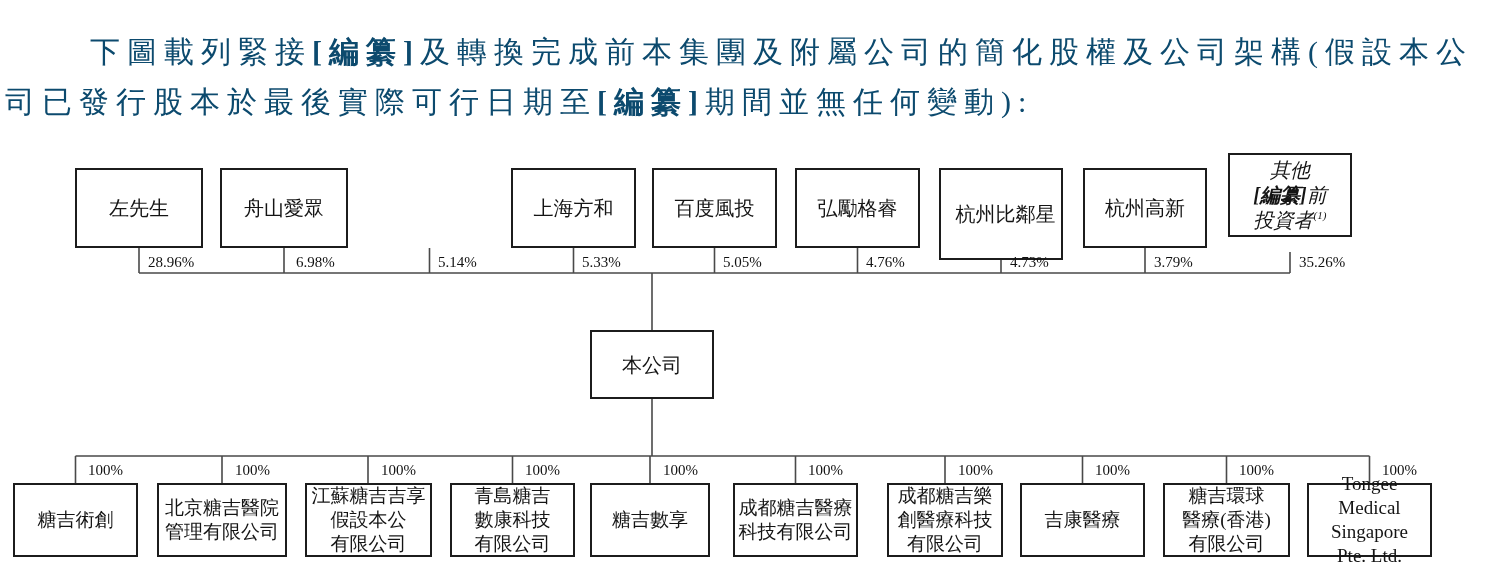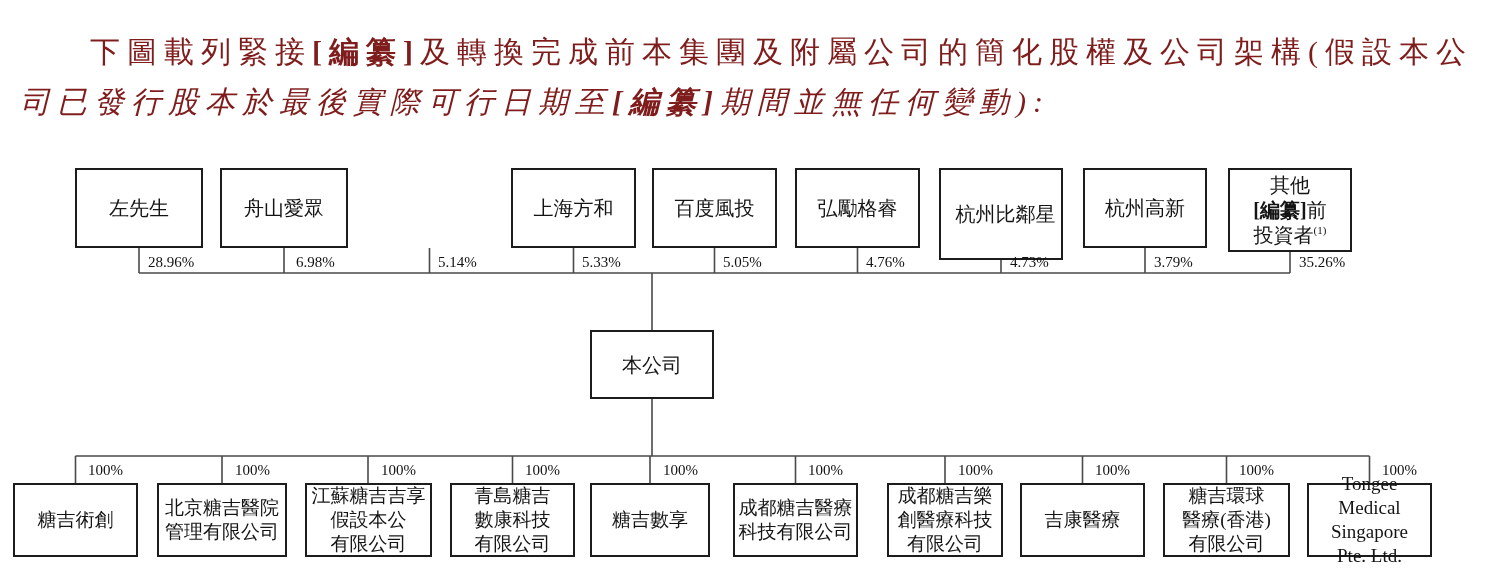--- a/index.html
+++ b/index.html
@@ -1,41 +1,41 @@
 <!DOCTYPE html>
 <html><head>
 <meta charset="utf-8">
 <style>
   * { margin:0; padding:0; box-sizing:border-box; }
   html,body { width:1485px; height:579px; background:#ffffff; overflow:hidden; }
   body { font-family:"Liberation Serif","DejaVu Serif",serif; color:#161616; }
   .page { position:relative; width:1485px; height:579px; background:#fff; }
 
-  .intro-line { position:absolute; font-size:30px; letter-spacing:7px; white-space:nowrap; color:#7f1d1d; }
+  .intro-line { position:absolute; font-size:30px; letter-spacing:7px; white-space:nowrap; color:#0c4a6e; }
   .intro-line .bold { font-weight:700; }
 
   svg.connectors { position:absolute; left:0; top:0; width:1485px; height:579px; }
 
   .node { position:absolute; border:2px solid #1c1c1c; background:#fff;
           display:flex; align-items:center; justify-content:center;
           text-align:center; font-size:20px; line-height:26px; color:#141414; }
   .node .name { white-space:pre-line; }
   .node-sub { font-size:19px; line-height:24px; }
   .node .nline { line-height:25px; }
   .node sup { font-size:11px; vertical-align:super; line-height:0; }
 
   .pct { position:absolute; font-size:15px; color:#111; white-space:nowrap; }
 </style>
 </head>
 <body>
 
 <div class="page">
 
   <div class="intro-line" style="left:90px; top:32px;"><span>下圖載列緊接</span><span class="bold">[編纂]</span><span>及轉換完成前本集團及附屬公司的簡化股權及公司架構(假設本公</span></div>
-  <div class="intro-line" style="left:20px; top:82px;font-style:italic;"><span>司已發行股本於最後實際可行日期至</span><span class="bold">[編纂]</span><span>期間並無任何變動):</span></div>
+  <div class="intro-line" style="left:5px; top:82px;"><span>司已發行股本於最後實際可行日期至</span><span class="bold">[編纂]</span><span>期間並無任何變動):</span></div>
 
   <svg class="connectors" viewBox="0 0 1485 579" xmlns="http://www.w3.org/2000/svg">
     <path d="M139 248 V273 M284 248 V273 M429.5 248 V273 M573.5 248 V273 M714.5 248 V273 M857.5 248 V273 M1001 248 V273 M1145 248 V273 M1290 252 V273
              M139 273 H1290
              M652 273 V330 M652 399 V456
              M75.5 456 H1369.5
              M75.5 456 V483 M222 456 V483 M368 456 V483 M512.5 456 V483 M650 456 V483 M795.5 456 V483 M945 456 V483 M1082.5 456 V483 M1226.5 456 V483 M1369.5 456 V483" fill="none" stroke="#4a4a4a" stroke-width="1.6"></path>
   </svg>
 
   <div class="node" style="left:75px; top:168px; width:128px; height:80px;">
@@ -52,21 +52,21 @@
     </div>
   <div class="node" style="left:795px; top:168px; width:125px; height:80px;">
       <span class="name">弘勵格睿</span>
     </div>
   <div class="node" style="left:939px; top:168px; width:124px; height:92px;padding-left:9px;">
       <span class="name">杭州比鄰星</span>
     </div>
   <div class="node" style="left:1083px; top:168px; width:124px; height:80px;">
       <span class="name">杭州高新</span>
     </div>
-  <div class="node" style="left:1228px; top:168px; width:124px; height:84px;">
+  <div class="node" style="left:1228px; top:153px; width:124px; height:84px;font-style:italic;">
     <div>
       <div class="nline">其他</div>
       <div class="nline"><span class="bold" style="font-weight:700">[編纂]</span><span>前</span></div>
       <div class="nline"><span>投資者</span><sup>(1)</sup></div>
     </div>
   </div>
 
   <div class="pct" style="left:148px; top:254px;">28.96%</div>
   <div class="pct" style="left:296px; top:254px;">6.98%</div>
   <div class="pct" style="left:438px; top:254px;">5.14%</div>

